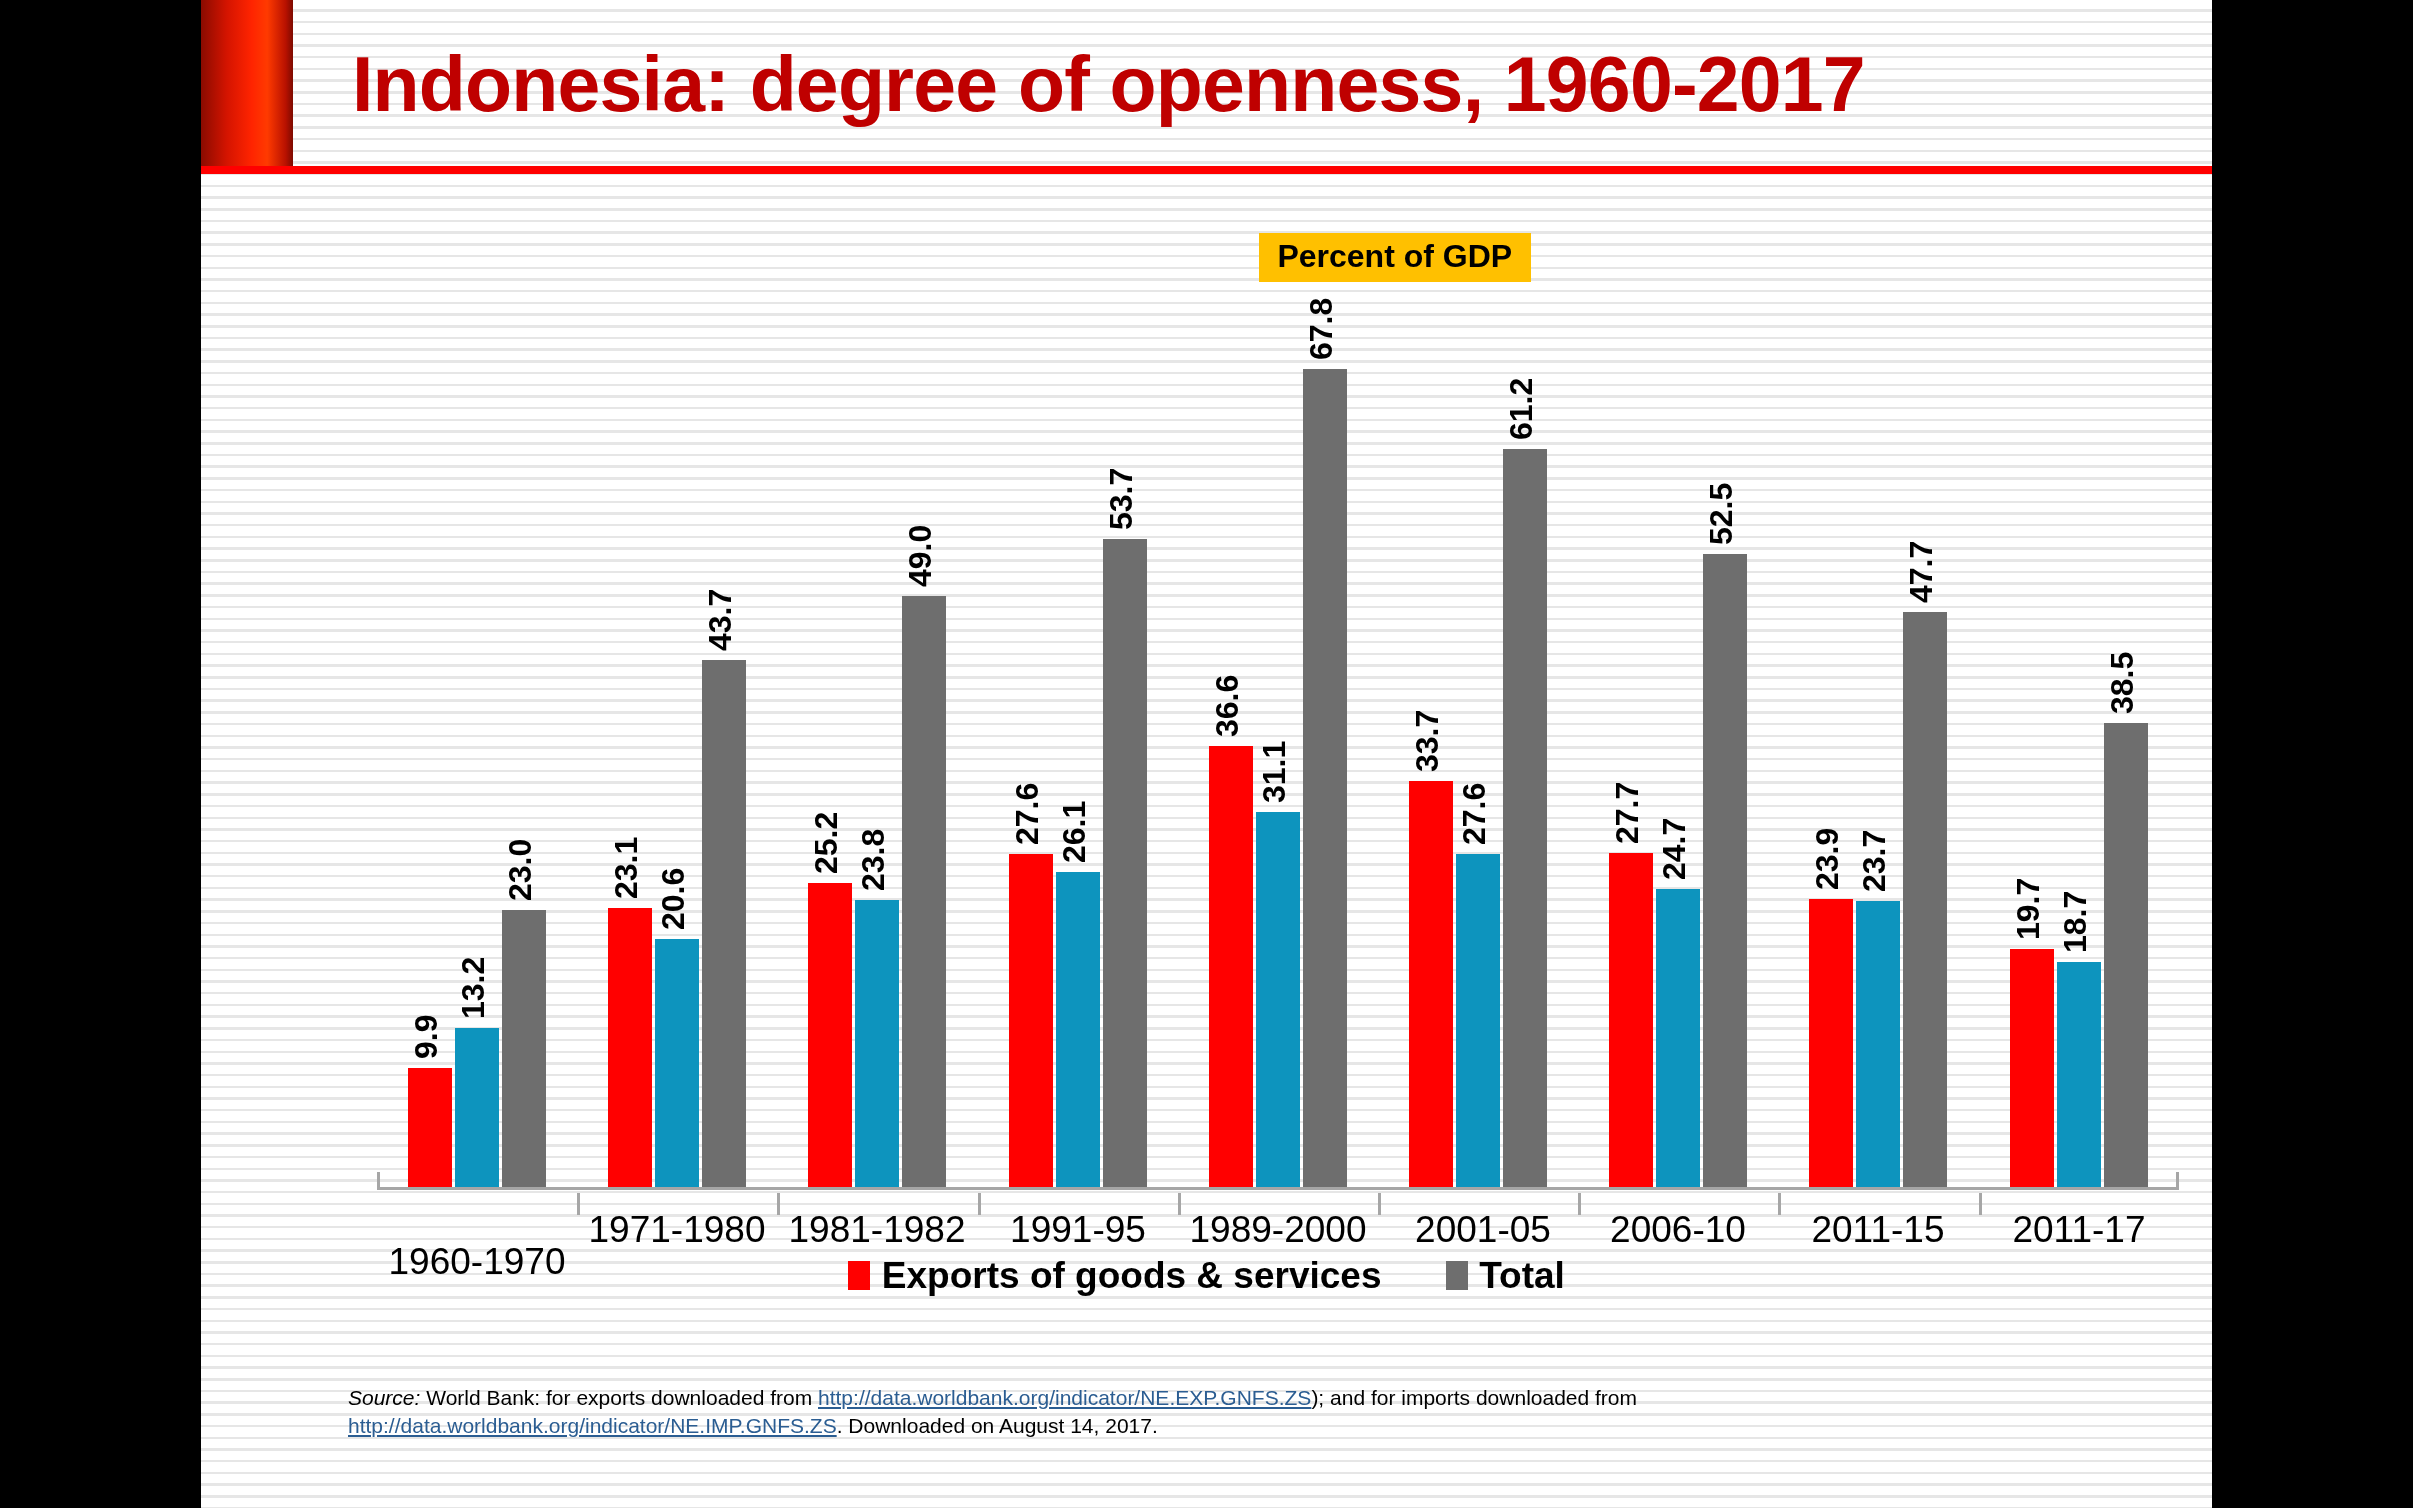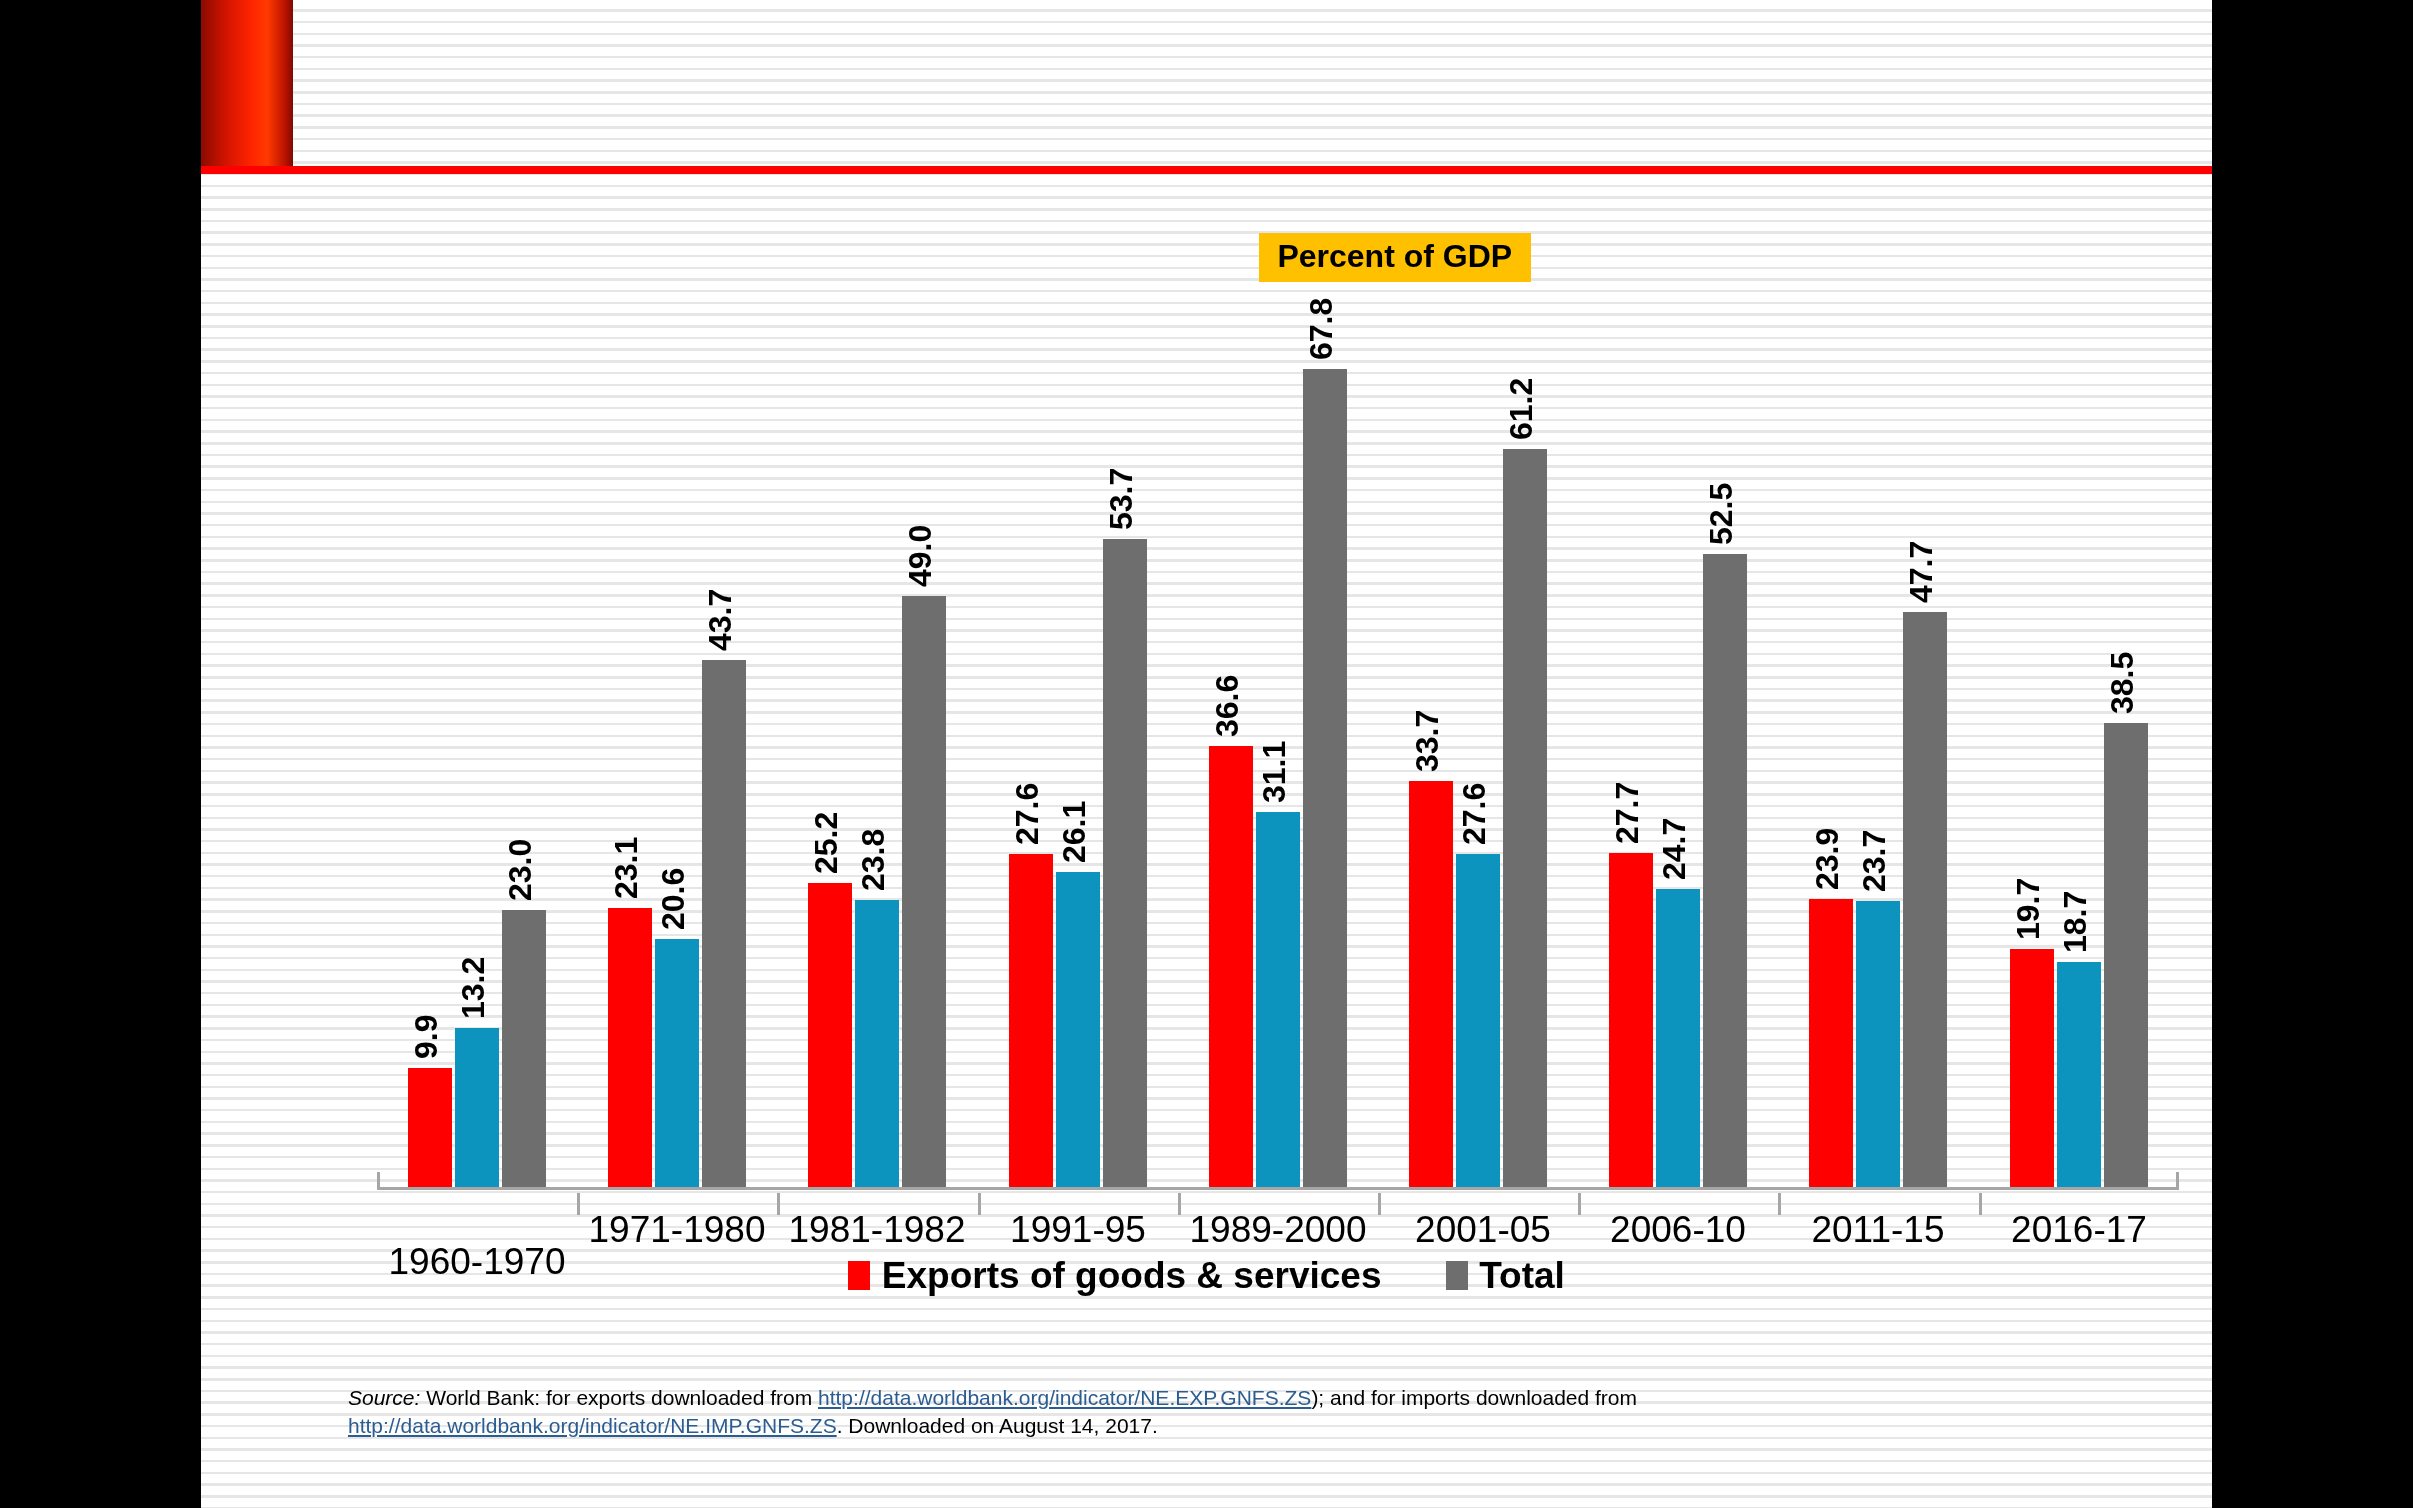--- a/index.html
+++ b/index.html
@@ -231,20 +231,21 @@
 </style>
 </head>
 <body>
 
 <div id="stage">
 
   <div id="slide">
 
     <div id="title-gradient"></div>
     <div id="title-rule"></div>
+    <div id="title-text">Indonesia: degree of openness, 1960-2017</div>
 
     <div id="gdp-badge">Percent of GDP</div>
 
     <div id="plot">
       <div id="plot-baseline"></div>
       <div id="plot-tick-left"></div>
       <div id="plot-tick-right"></div>
     <div class="group" style="left: 0px; width: 200px;">
           <div class="bar" style="position: absolute; bottom: 0px; left: 31px; width: 44px; height: 119px; background: rgb(255, 0, 0);">
             <div class="vlabel">
@@ -410,21 +411,21 @@
         <div class="cat-label" style="left: 601px; width: 200px;">1991-95</div>
         <div class="cat-sep" style="left: 801px;"></div>
         <div class="cat-label" style="left: 801px; width: 200px;">1989-2000</div>
         <div class="cat-sep" style="left: 1001px;"></div>
         <div class="cat-label" style="left: 1006px; width: 200px;">2001-05</div>
         <div class="cat-sep" style="left: 1201px;"></div>
         <div class="cat-label" style="left: 1201px; width: 200px;">2006-10</div>
         <div class="cat-sep" style="left: 1401px;"></div>
         <div class="cat-label" style="left: 1401px; width: 200px;">2011-15</div>
         <div class="cat-sep" style="left: 1602px;"></div>
-        <div class="cat-label" style="left: 1602px; width: 200px;">2016-17</div>
+        <div class="cat-label" style="left: 1602px; width: 200px;">2011-17</div>
       </div>
 
     <div id="legend">
         <div class="legend-item">
           <span class="legend-swatch" style="background: rgb(255, 0, 0);"></span>
           <span class="legend-text">Exports of goods &amp; services</span>
         </div>
         <div class="legend-item">
           <span class="legend-swatch" style="background: rgb(110, 110, 110);"></span>
           <span class="legend-text">Total</span>

